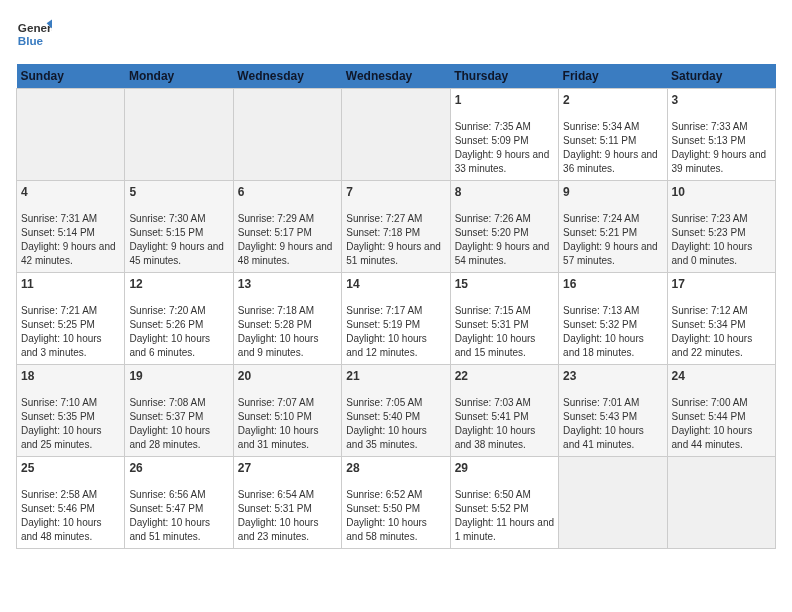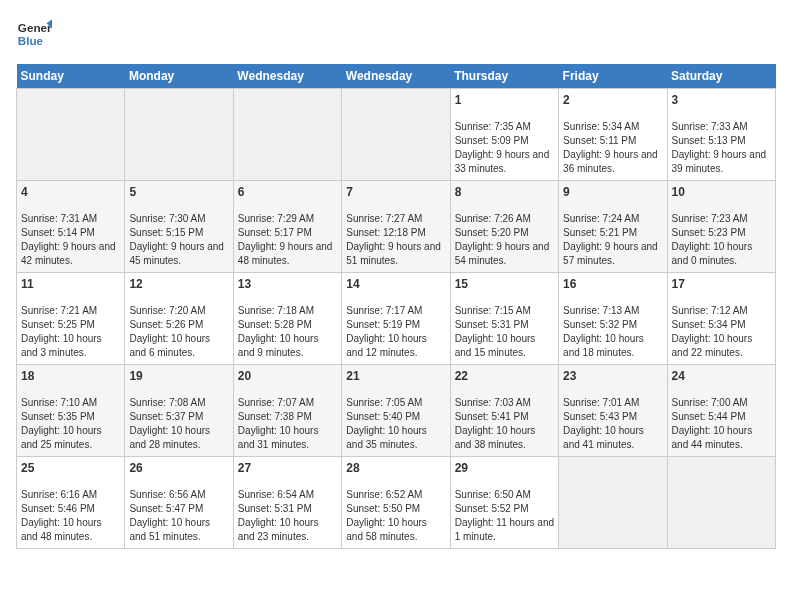--- a/index.html
+++ b/index.html
@@ -37,21 +37,21 @@
       font-size: 16px;
       color: #555;
     }
     table {
       width: 100%;
       border-collapse: collapse;
       table-layout: fixed;
     }
     th {
       background: #3a7cc1;
-      color: #ffffff;
+      color: #0f172a;
       font-size: 12px;
       font-weight: bold;
       text-align: left;
       padding: 5px 4px;
     }
     td {
       border: 1px solid #ccc;
       vertical-align: top;
       padding: 4px;
       font-size: 10px;
@@ -129,21 +129,21 @@
         <td>
           <span class="day-num">5</span>
           <div class="cell-info"><span>Sunrise: 7:30 AM</span><br><span>Sunset: 5:15 PM</span><br><span>Daylight: 9 hours and 45 minutes.</span></div>
         </td>
         <td>
           <span class="day-num">6</span>
           <div class="cell-info"><span>Sunrise: 7:29 AM</span><br><span>Sunset: 5:17 PM</span><br><span>Daylight: 9 hours and 48 minutes.</span></div>
         </td>
         <td>
           <span class="day-num">7</span>
-          <div class="cell-info"><span>Sunrise: 7:27 AM</span><br><span>Sunset: 12:18 PM</span><br><span>Daylight: 9 hours and 51 minutes.</span></div>
+          <div class="cell-info"><span>Sunrise: 7:27 AM</span><br><span>Sunset: 7:18 PM</span><br><span>Daylight: 9 hours and 51 minutes.</span></div>
         </td>
         <td>
           <span class="day-num">8</span>
           <div class="cell-info"><span>Sunrise: 7:26 AM</span><br><span>Sunset: 5:20 PM</span><br><span>Daylight: 9 hours and 54 minutes.</span></div>
         </td>
         <td>
           <span class="day-num">9</span>
           <div class="cell-info"><span>Sunrise: 7:24 AM</span><br><span>Sunset: 5:21 PM</span><br><span>Daylight: 9 hours and 57 minutes.</span></div>
         </td>
         <td>
@@ -185,21 +185,21 @@
         <td>
           <span class="day-num">18</span>
           <div class="cell-info"><span>Sunrise: 7:10 AM</span><br><span>Sunset: 5:35 PM</span><br><span>Daylight: 10 hours and 25 minutes.</span></div>
         </td>
         <td>
           <span class="day-num">19</span>
           <div class="cell-info"><span>Sunrise: 7:08 AM</span><br><span>Sunset: 5:37 PM</span><br><span>Daylight: 10 hours and 28 minutes.</span></div>
         </td>
         <td>
           <span class="day-num">20</span>
-          <div class="cell-info"><span>Sunrise: 7:07 AM</span><br><span>Sunset: 7:38 PM</span><br><span>Daylight: 10 hours and 31 minutes.</span></div>
+          <div class="cell-info"><span>Sunrise: 7:07 AM</span><br><span>Sunset: 5:10 PM</span><br><span>Daylight: 10 hours and 31 minutes.</span></div>
         </td>
         <td>
           <span class="day-num">21</span>
           <div class="cell-info"><span>Sunrise: 7:05 AM</span><br><span>Sunset: 5:40 PM</span><br><span>Daylight: 10 hours and 35 minutes.</span></div>
         </td>
         <td>
           <span class="day-num">22</span>
           <div class="cell-info"><span>Sunrise: 7:03 AM</span><br><span>Sunset: 5:41 PM</span><br><span>Daylight: 10 hours and 38 minutes.</span></div>
         </td>
         <td>
@@ -207,21 +207,21 @@
           <div class="cell-info"><span>Sunrise: 7:01 AM</span><br><span>Sunset: 5:43 PM</span><br><span>Daylight: 10 hours and 41 minutes.</span></div>
         </td>
         <td>
           <span class="day-num">24</span>
           <div class="cell-info"><span>Sunrise: 7:00 AM</span><br><span>Sunset: 5:44 PM</span><br><span>Daylight: 10 hours and 44 minutes.</span></div>
         </td>
       </tr>
       <tr>
         <td>
           <span class="day-num">25</span>
-          <div class="cell-info"><span>Sunrise: 6:16 AM</span><br><span>Sunset: 5:46 PM</span><br><span>Daylight: 10 hours and 48 minutes.</span></div>
+          <div class="cell-info"><span>Sunrise: 2:58 AM</span><br><span>Sunset: 5:46 PM</span><br><span>Daylight: 10 hours and 48 minutes.</span></div>
         </td>
         <td>
           <span class="day-num">26</span>
           <div class="cell-info"><span>Sunrise: 6:56 AM</span><br><span>Sunset: 5:47 PM</span><br><span>Daylight: 10 hours and 51 minutes.</span></div>
         </td>
         <td>
           <span class="day-num">27</span>
           <div class="cell-info"><span>Sunrise: 6:54 AM</span><br><span>Sunset: 5:31 PM</span><br><span>Daylight: 10 hours and 23 minutes.</span></div>
         </td>
         <td>

